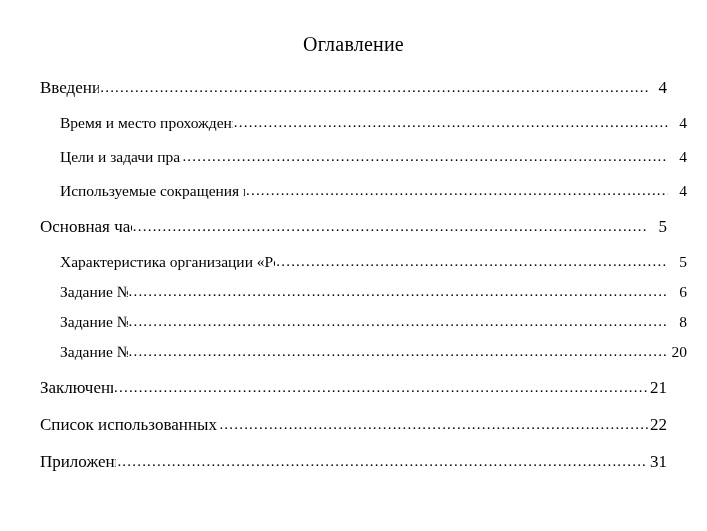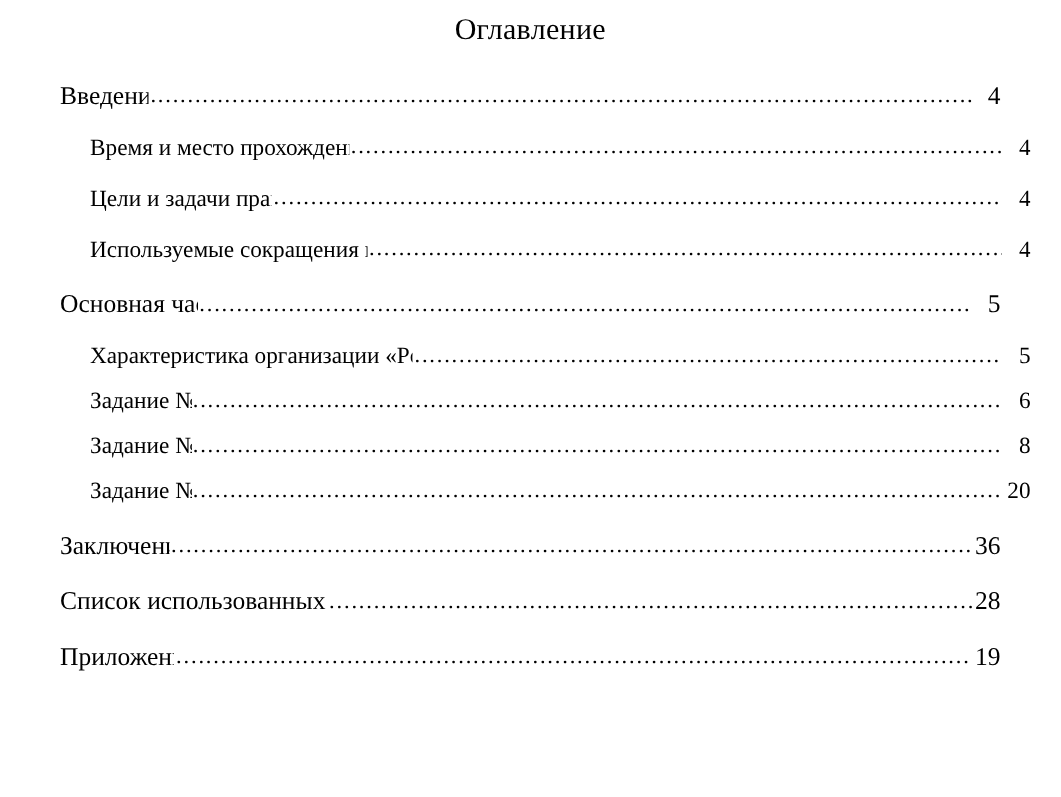--- a/index.html
+++ b/index.html
@@ -19,21 +19,21 @@
     width: 707px;
     height: 531px;
     box-sizing: border-box;
     padding: 0 40px;
     background: #ffffff;
   }
   .doc-title {
     text-align: center;
     font-size: 20px;
     line-height: 1.2;
-    margin-top: 8px;
+    margin-top: 32px;
     margin-bottom: 22px;
     letter-spacing: 0.2px;
   }
   .toc {
     margin: 0;
     padding: 0;
   }
   .toc-entry {
     display: flex;
     align-items: baseline;
@@ -139,29 +139,29 @@
 
     <div class="toc-entry lvl2 tight">
       <span class="label">Задание №3</span>
       <span class="dots">................................................................................................................................</span>
       <span class="page-num">20</span>
     </div>
 
     <div class="toc-entry lvl1">
       <span class="label">Заключение</span>
       <span class="dots">................................................................................................................................</span>
-      <span class="page-num">36</span>
+      <span class="page-num">21</span>
     </div>
 
     <div class="toc-entry lvl1">
       <span class="label">Список использованных источников</span>
       <span class="dots">................................................................................................................................</span>
-      <span class="page-num">28</span>
+      <span class="page-num">22</span>
     </div>
 
     <div class="toc-entry lvl1">
       <span class="label">Приложение</span>
       <span class="dots">................................................................................................................................</span>
-      <span class="page-num">19</span>
+      <span class="page-num">31</span>
     </div>
 
   </div>
 </div>
 
 </body></html>

